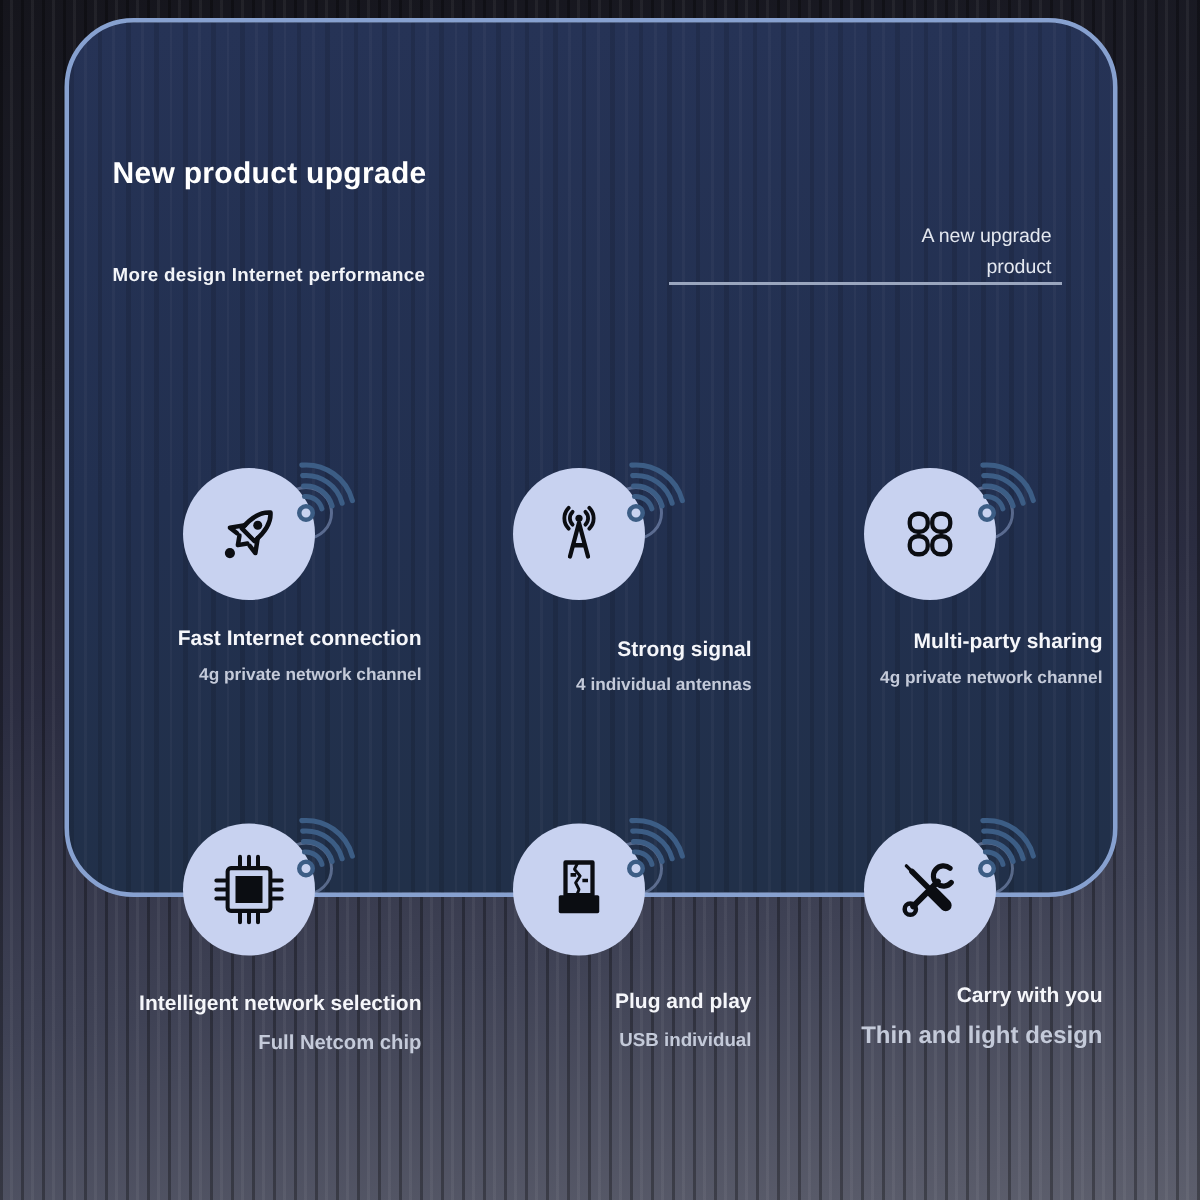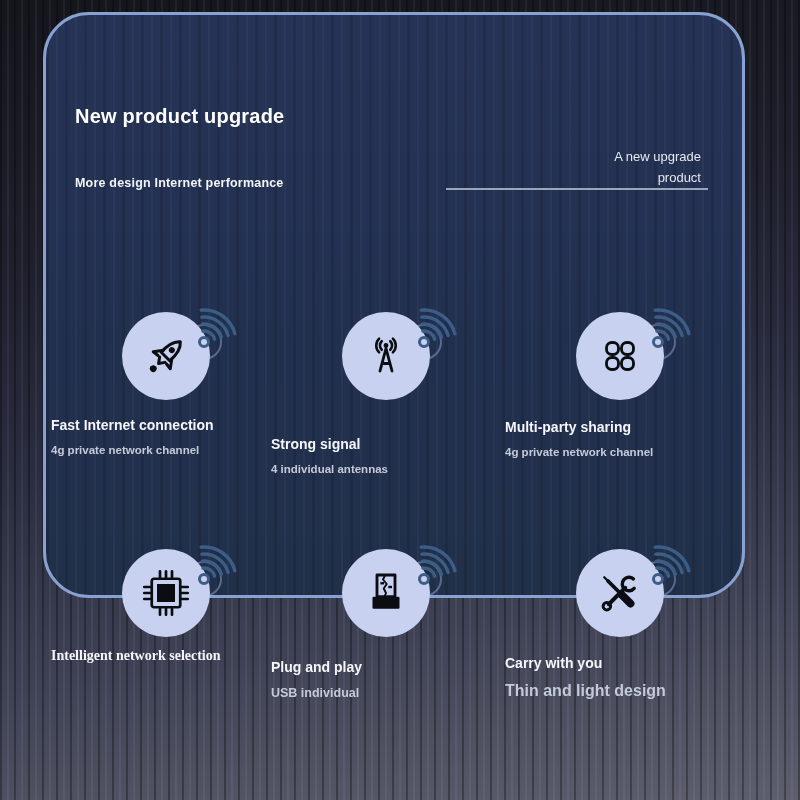--- a/index.html
+++ b/index.html
@@ -27,44 +27,44 @@
     text-align:right; font-size:13px; line-height:1.6; color:#e4e8f0;margin-top:40px;
   }
   .page-subtitle {
     position:absolute; left:29px; top:161px;
     font-size:12.5px; font-weight:700; color:#f2f4f8; letter-spacing:0.2px;
   }
   .divider {
     position:absolute; left:400px; top:173px; width:262px; height:2px;
     background:#9aa6be;
   }
-  .card { position:absolute; width:230px; text-align:left; }
+  .card { position:absolute; width:230px; text-align:right; }
   .card.c1 { left:5px;   top:297px; }
   .card.c2 { left:225px; top:297px; }
   .card.c3 { left:459px; top:297px; }
   .card.c4 { left:5px;   top:534px; }
   .card.c5 { left:225px; top:534px; }
   .card.c6 { left:459px; top:534px; }
   .icon-wrap { position:relative; width:88px; height:88px; margin:0 auto; }
   .halo {
     position:absolute; left:64px; top:12px; width:36px; height:36px;
     border:2px solid rgba(159,180,224,0.45); border-radius:50%; z-index:1;
   }
   .circle {
     position:absolute; left:0; top:0; width:88px; height:88px; border-radius:50%;
     background:#c8d2f0; display:flex; align-items:center; justify-content:center;
     z-index:2;
   }
   .glyph { width:48px; height:48px; }
   .wifi { position:absolute; left:64px; top:-20px; width:70px; height:60px; z-index:3; }
   .f-title { margin-top:17px; font-size:14px; font-weight:700; color:#f5f6fa; }
   .f-sub   { margin-top:11px; font-size:11.5px; font-weight:600; color:#c4cad9; }
-  .card.c2 .f-title { margin-top:36px; }
+  .card.c2 .f-title { margin-top:24px; }
   .card.c3 .f-title { margin-top:19px; }
-  .card.c4 .f-title { margin-top:11px;font-family:Liberation Serif, serif; }
+  .card.c4 .f-title { margin-top:23px; }
   .card.c5 .f-title { margin-top:22px; }
   .card.c6 .f-title { margin-top:18px; }
   .card.c4 .f-sub { font-size:13.5px; }
   .card.c5 .f-sub { font-size:12.5px; }
   .card.c6 .f-sub { font-size:16px; }
 </style>
 </head>
 <body>
 
 <div class="panel">
@@ -165,20 +165,21 @@
       </div>
       <svg class="wifi" viewBox="0 0 70 60" fill="none" stroke="#3c5d85" stroke-width="3.4" stroke-linecap="round">
         <circle cx="18" cy="50" r="4.5" stroke-width="3"></circle>
         <path d="M17.0,39.0 A11 11 0 0 1 28.6,47.2"></path>
         <path d="M16.4,32.1 A18 18 0 0 1 35.4,45.3"></path>
         <path d="M15.8,25.1 A25 25 0 0 1 42.1,43.5"></path>
         <path d="M15.2,18.1 A32 32 0 0 1 48.9,41.7"></path>
       </svg>
     </div>
     <div class="f-title">Intelligent network selection</div>
+    <div class="f-sub">Full Netcom chip</div>
   </div>
 
   <div class="card c5">
     <div class="icon-wrap">
       <div class="halo"></div>
       <div class="circle">
         <svg class="glyph" viewBox="0 0 64 64" fill="none" stroke="#0b0d12" stroke-width="3.8" stroke-linejoin="round">
           <rect x="20" y="8" width="24" height="29"></rect>
           <path d="M31,8 l-3,6 l5,6 l-4,6 l3,6 l-2,5" stroke-width="2.6"></path>
           <path d="M24.5,19 h5" stroke-width="3.2"></path>

